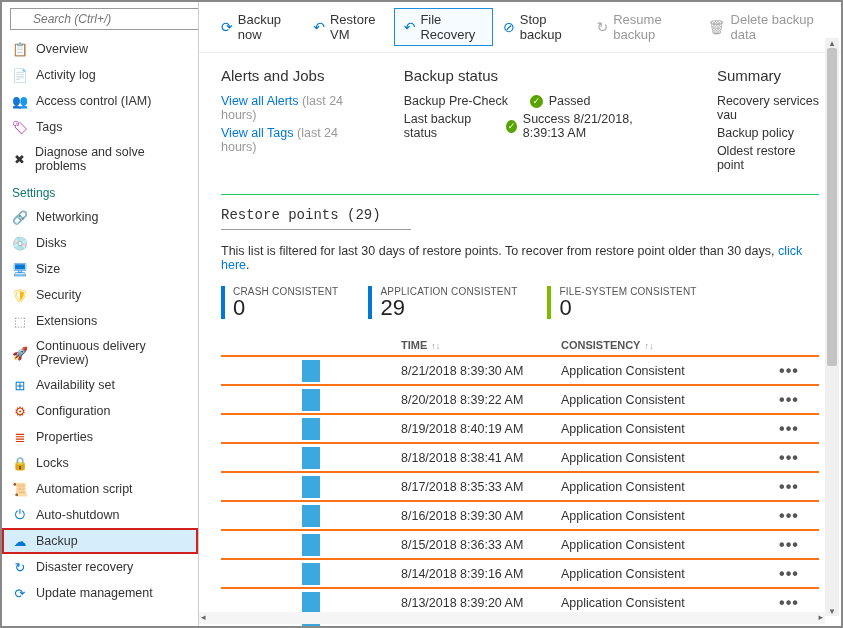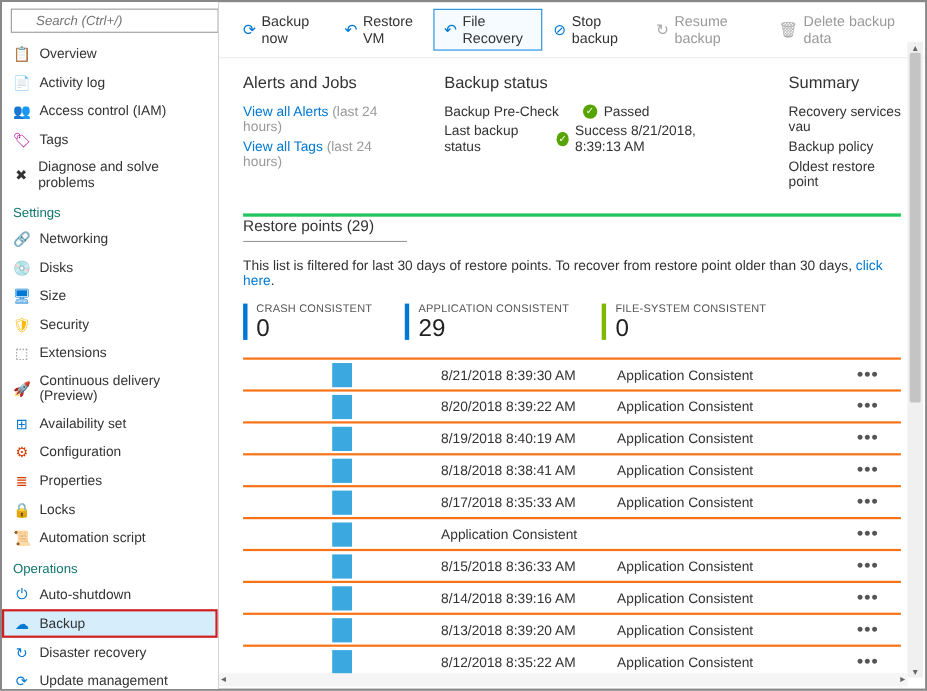--- a/index.html
+++ b/index.html
@@ -27,21 +27,21 @@
 .content { padding: 14px 22px; position: relative; height: calc(100% - 36px); overflow-y: auto; }
 .summary-row { display: flex; gap: 52px; margin-bottom: 18px; }
 .summary-col h3 { font-size: 15px; font-weight: 400; color: #333; margin-bottom: 10px; }
 .link { color: #0078d4; cursor: pointer; }
 .muted { color: #999; }
 .status-line { display: flex; align-items: center; gap: 6px; margin-bottom: 4px; font-size: 12.5px; }
 .ok-icon { width: 13px; height: 13px; background: #57a300; border-radius: 50%; display: inline-flex; align-items: center; justify-content: center; color: #fff; font-size: 9px; }
 .summary-col .line { margin-bottom: 4px; font-size: 12.5px; }
 .col-summary { margin-left: auto; }
 
-.restore-header { border-top: 3px solid #22c55e; padding-top: 0; margin-bottom: 4px; }
+.restore-header { border-top: 1px solid #22c55e; padding-top: 12px; margin-bottom: 4px; font-family: Liberation Mono, monospace; }
 .restore-title { font-size: 14px; padding-bottom: 6px; border-bottom: 1px solid #999; display: inline-block; margin-bottom: 10px; padding-right: 30px; }
 .filter-note { font-size: 12.5px; color: #333; margin-bottom: 14px; }
 
 .stats-row { display: flex; gap: 30px; margin-bottom: 16px; }
 .stat { border-left: 4px solid; padding-left: 8px; }
 .stat.crash { border-color: #0078d4; }
 .stat.app { border-color: #0078d4; }
 .stat.fs { border-color: #7fba00; }
 .stat-label { font-size: 10px; color: #555; text-transform: uppercase; letter-spacing: 0.2px; }
 .stat-value { font-size: 22px; font-weight: 400; color: #222; line-height: 1; }
@@ -139,21 +139,20 @@
       </div>
       <div class="nav-item">
         <span class="icon" style="color: rgb(51, 51, 51);">🔒</span>
         <span>Locks</span>
       </div>
       <div class="nav-item">
         <span class="icon" style="color: rgb(0, 120, 212);">📜</span>
         <span>Automation script</span>
       </div>
     </div>
-  <div class="section-header">Operations</div>
   <div id="nav-operations">
       <div class="nav-item">
         <span class="icon" style="color: rgb(0, 120, 212);">⏻</span>
         <span>Auto-shutdown</span>
       </div>
       <div class="nav-item selected">
         <span class="icon" style="color: rgb(0, 120, 212);">☁</span>
         <span>Backup</span>
       </div>
       <div class="nav-item">
@@ -236,20 +235,26 @@
       <div class="stat app">
           <div class="stat-label">APPLICATION CONSISTENT</div>
           <div class="stat-value">29</div>
         </div>
       <div class="stat fs">
           <div class="stat-label">FILE-SYSTEM CONSISTENT</div>
           <div class="stat-value">0</div>
         </div>
     </div>
 
+    <div class="table-header">
+      <div class="col-icon"></div>
+      <div class="col-time"><span>TIME</span><span class="sort-arrow">↑↓</span></div>
+      <div class="col-cons"><span>CONSISTENCY</span><span class="sort-arrow">↑↓</span></div>
+      <div class="col-actions"></div>
+    </div>
     <div id="table-body">
         <div class="table-row">
           <div class="row-icon-cell">
             <div class="row-icon"></div>
           </div>
           <div class="row-time">8/21/2018 8:39:30 AM</div>
           <div class="row-cons">Application Consistent</div>
           <div class="row-actions">•••</div>
         </div>
         <div class="table-row">
@@ -281,20 +286,21 @@
             <div class="row-icon"></div>
           </div>
           <div class="row-time">8/17/2018 8:35:33 AM</div>
           <div class="row-cons">Application Consistent</div>
           <div class="row-actions">•••</div>
         </div>
         <div class="table-row">
           <div class="row-icon-cell">
             <div class="row-icon"></div>
           </div>
+          <div class="row-time">8/16/2018 8:39:30 AM</div>
           <div class="row-cons">Application Consistent</div>
           <div class="row-actions">•••</div>
         </div>
         <div class="table-row">
           <div class="row-icon-cell">
             <div class="row-icon"></div>
           </div>
           <div class="row-time">8/15/2018 8:36:33 AM</div>
           <div class="row-cons">Application Consistent</div>
           <div class="row-actions">•••</div>

